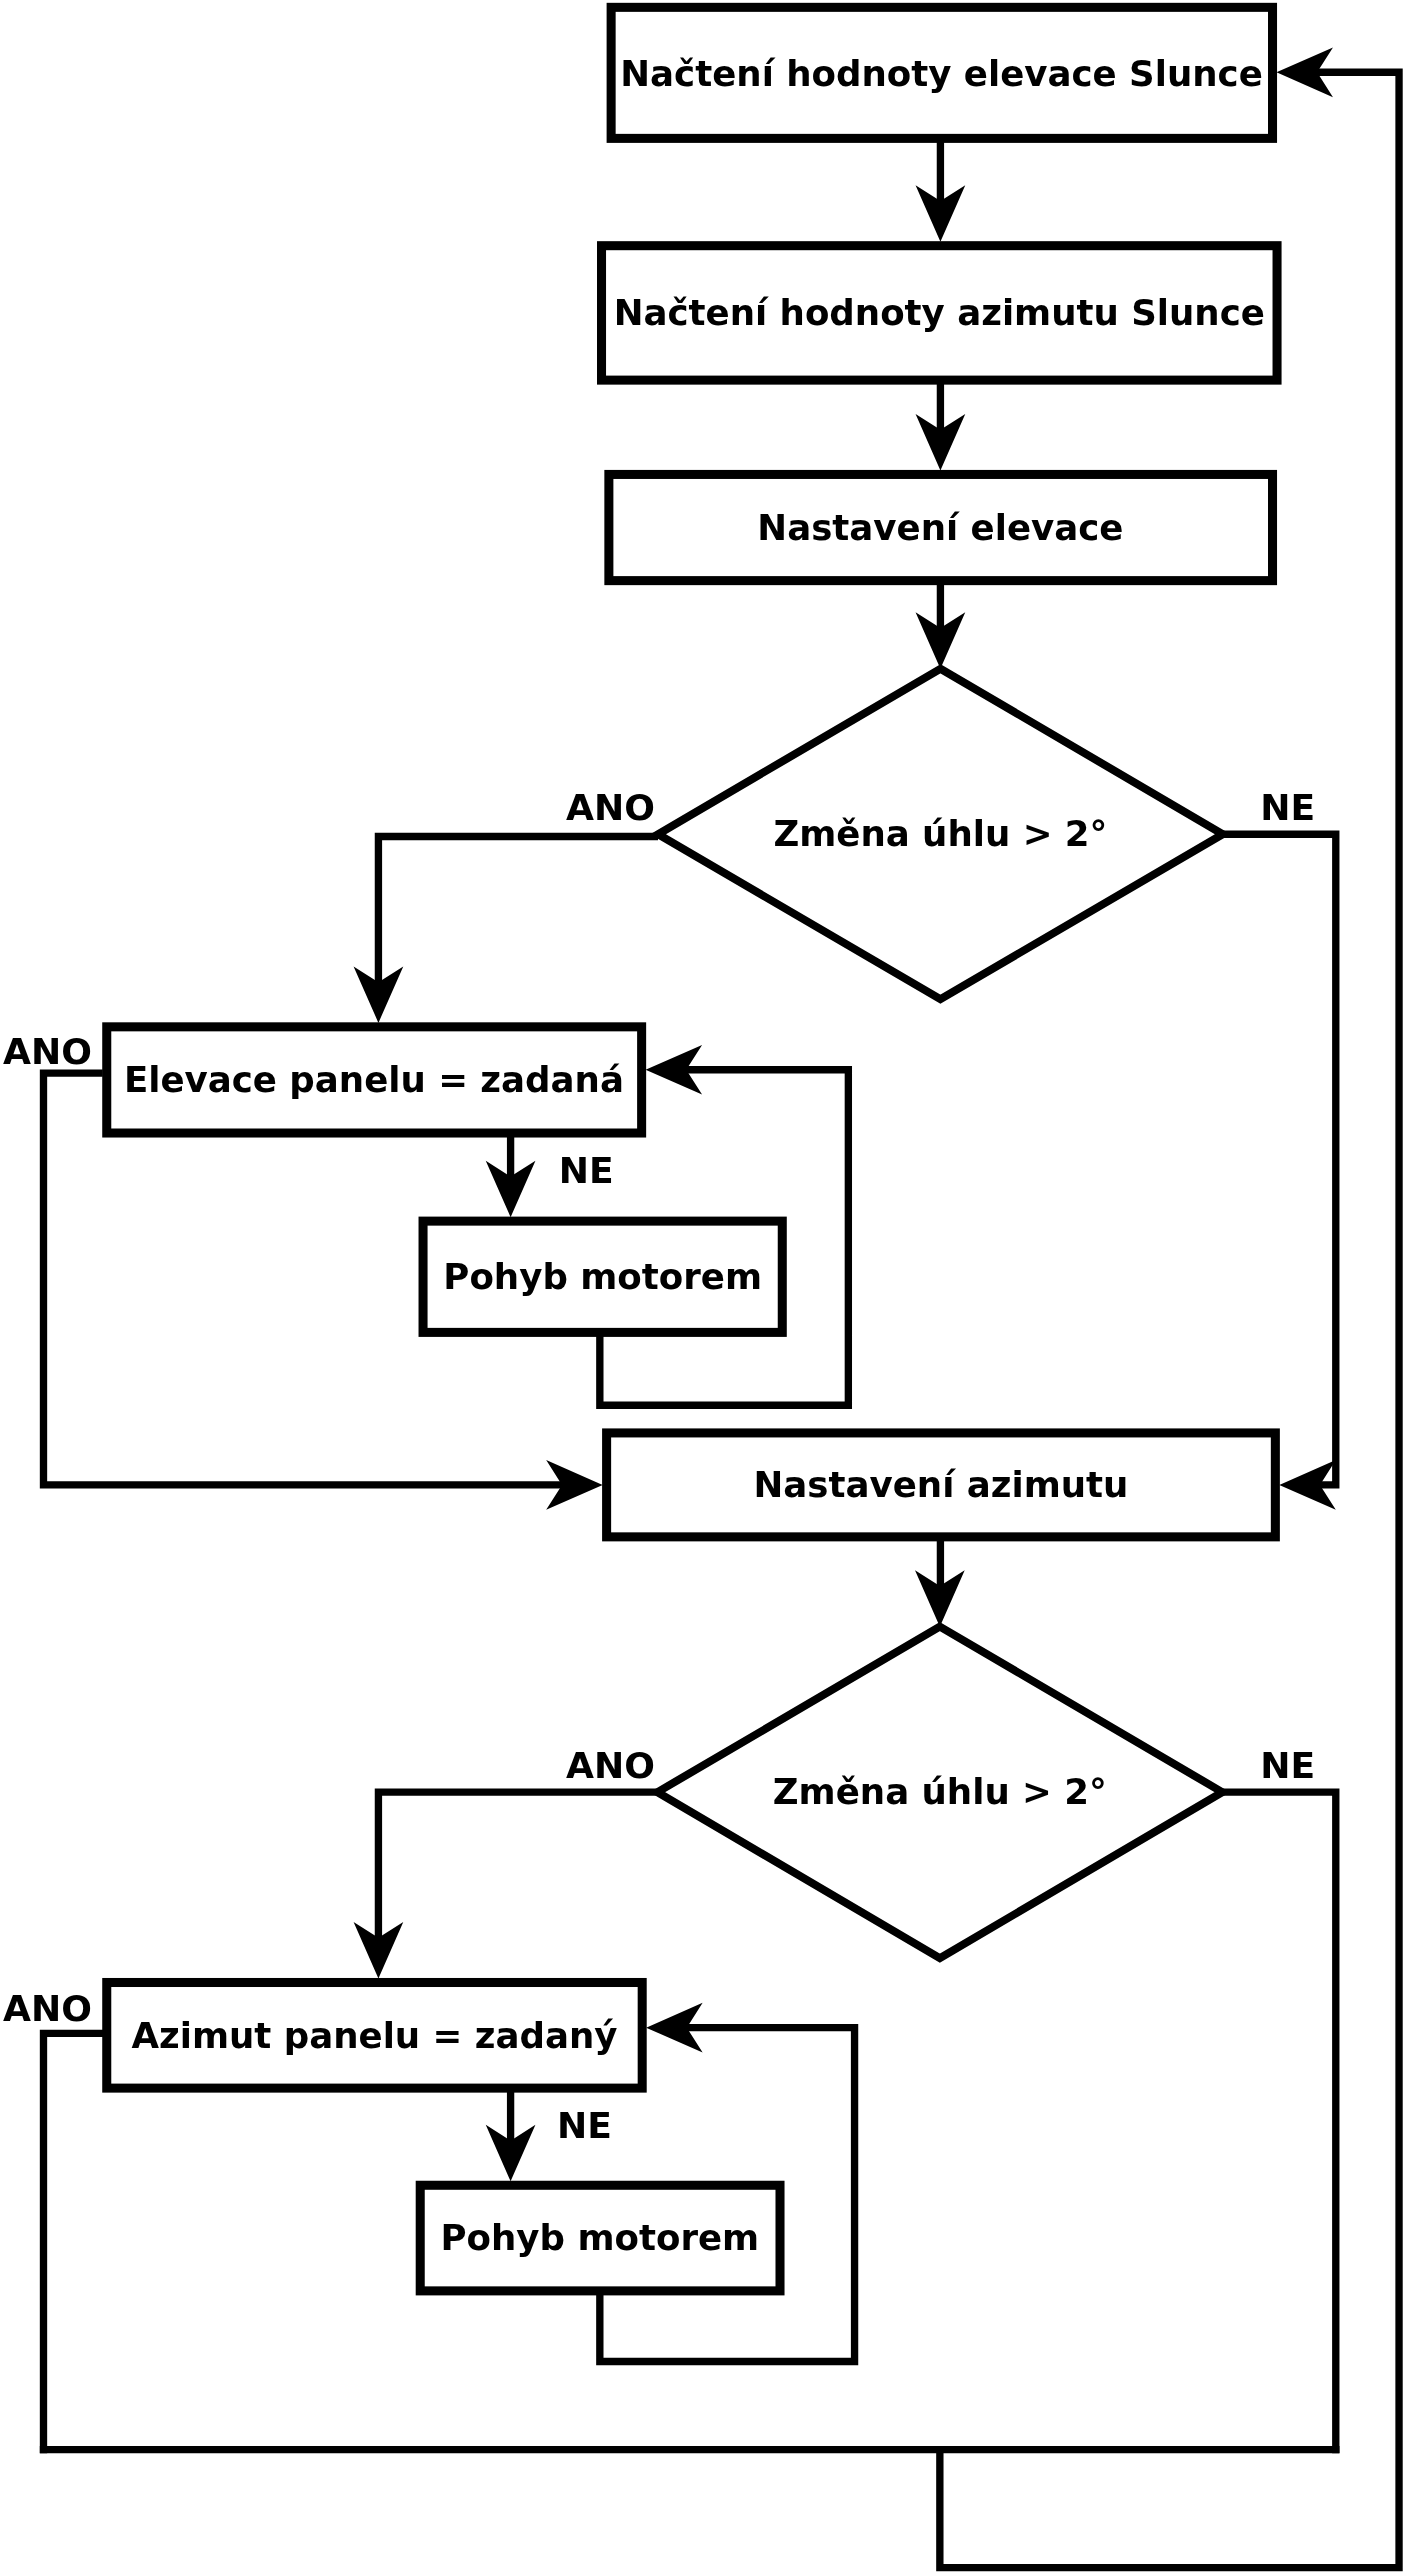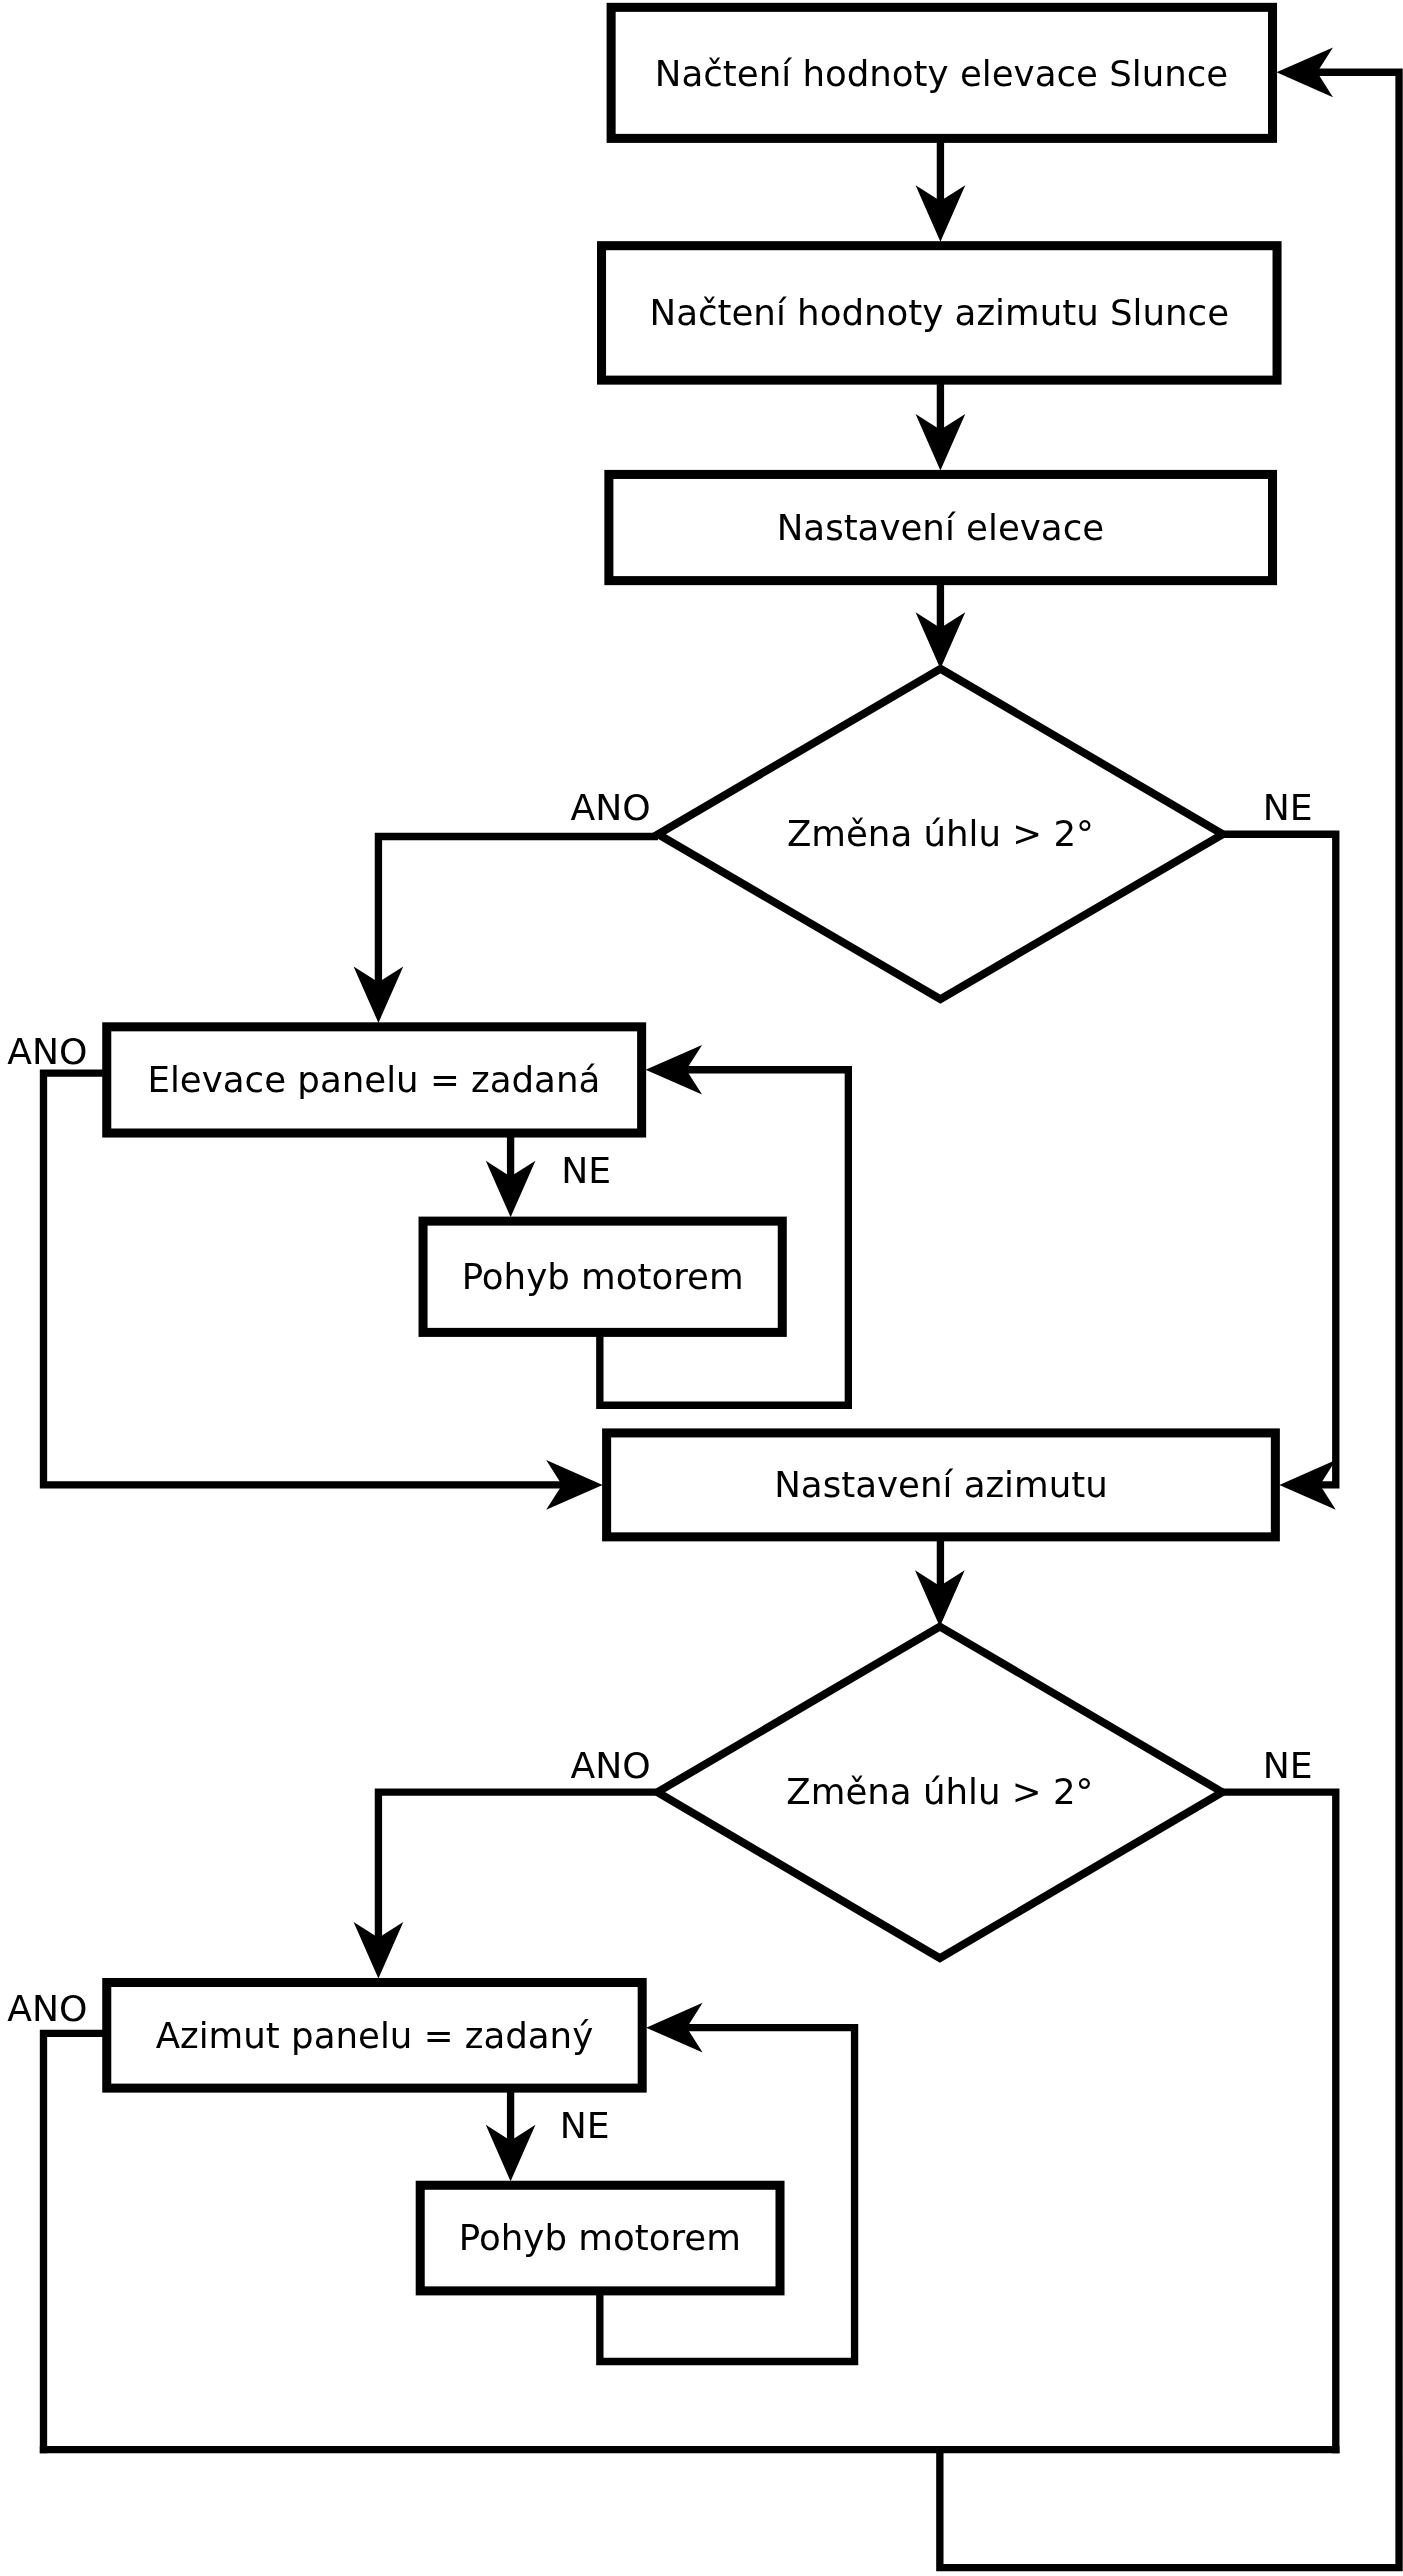--- a/index.html
+++ b/index.html
@@ -3,20 +3,21 @@
 <meta charset="utf-8">
 <style>
   html, body {
     margin: 0;
     padding: 0;
     background: #ffffff;
   }
   .diagram-wrap {
     width: 100%;
     background: #ffffff;
+    font-weight: bold;
   }
   svg {
     display: block;
     width: 100%;
     height: auto;
     font-family: "DejaVu Sans", sans-serif;
   }
   .node-box {
     fill: #ffffff;
     stroke: #000000;

